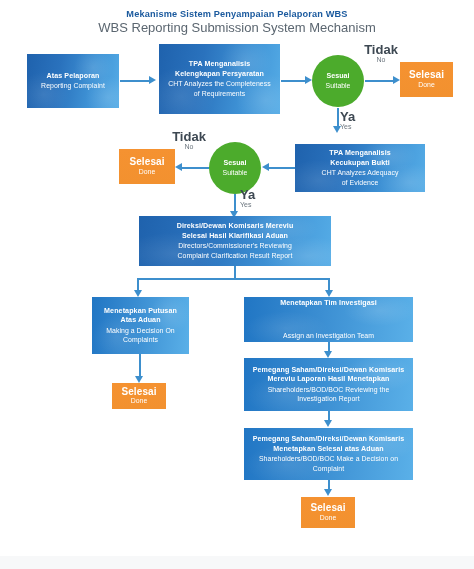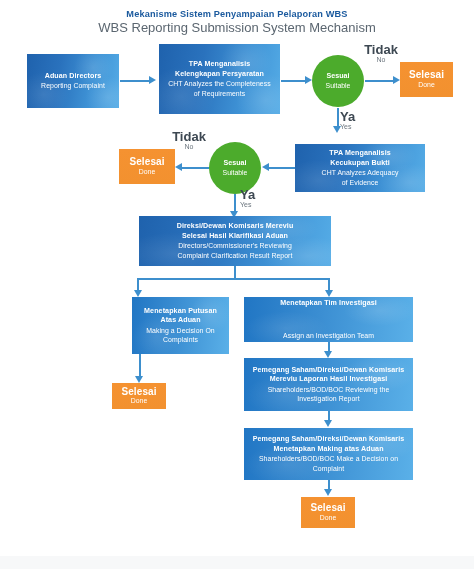--- a/index.html
+++ b/index.html
@@ -165,21 +165,21 @@
 <body>
 
 <div id="canvas">
 
   <div class="title-wrap">
     <div class="title-main">Mekanisme Sistem Penyampaian Pelaporan WBS</div>
     <div class="title-sub">WBS Reporting Submission System Mechanism</div>
   </div>
 
   <div class="node blue" style="left:27px; top:54px; width:92px; height:54px;">
-    <span class="ln-b">Aduan Directors</span>
+    <span class="ln-b">Atas Pelaporan</span>
     <span class="ln-n">Reporting Complaint</span>
   </div>
 
   <div class="conn h-line" style="left:120px; top:79.5px; width:29px;"></div>
   <div class="arrow-r" style="left:149px; top:76px;"></div>
 
   <div class="node blue" style="left:159px; top:44px; width:121px; height:70px;">
     <span class="ln-b">TPA Menganalisis</span>
     <span class="ln-b">Kelengkapan Persyaratan</span>
     <span class="ln-n">CHT Analyzes the Completeness</span>
@@ -260,21 +260,21 @@
 
   <div class="conn v-line" style="left:233.9px; top:266px; height:13px;"></div>
   <div class="conn h-line" style="left:137px; top:278px; width:193px;"></div>
 
   <div class="conn v-line" style="left:137px; top:278px; height:12px;"></div>
   <div class="arrow-d" style="left:133.5px; top:290px;"></div>
 
   <div class="conn v-line" style="left:328px; top:278px; height:12px;"></div>
   <div class="arrow-d" style="left:324.5px; top:290px;"></div>
 
-  <div class="node blue-flat" style="left:92px; top:297px; width:97px; height:57px;margin-left:40px;">
+  <div class="node blue-flat" style="left:92px; top:297px; width:97px; height:57px;">
     <span class="ln-b">Menetapkan Putusan</span>
     <span class="ln-b">Atas Aduan</span>
     <span class="ln-n">Making a Decision On</span>
     <span class="ln-n">Complaints</span>
   </div>
 
   <div class="conn v-line" style="left:138.9px; top:354px; height:22px;"></div>
   <div class="arrow-d" style="left:135.4px; top:376px;"></div>
 
   <div class="node orange" style="left:112px; top:383px; width:54px; height:26px;">
@@ -285,31 +285,31 @@
   <div class="node blue-flat" style="left:244px; top:297px; width:169px; height:45px;justify-content:space-between;">
     <span class="ln-b">Menetapkan Tim Investigasi</span>
     <span class="ln-n">Assign an Investigation Team</span>
   </div>
 
   <div class="conn v-line" style="left:327.9px; top:342px; height:9px;"></div>
   <div class="arrow-d" style="left:324.4px; top:351px;"></div>
 
   <div class="node blue-flat" style="left:244px; top:358px; width:169px; height:53px;">
     <span class="ln-b">Pemegang Saham/Direksi/Dewan Komisaris</span>
-    <span class="ln-b">Mereviu Laporan Hasil Investigasi</span>
+    <span class="ln-b">Mereviu Laporan Hasil Menetapkan</span>
     <span class="ln-n">Shareholders/BOD/BOC Reviewing the</span>
     <span class="ln-n">Investigation Report</span>
   </div>
 
   <div class="conn v-line" style="left:327.9px; top:411px; height:9px;"></div>
   <div class="arrow-d" style="left:324.4px; top:420px;"></div>
 
   <div class="node blue-flat" style="left:244px; top:428px; width:169px; height:52px;">
     <span class="ln-b">Pemegang Saham/Direksi/Dewan Komisaris</span>
-    <span class="ln-b">Menetapkan Making atas Aduan</span>
+    <span class="ln-b">Menetapkan Selesai atas Aduan</span>
     <span class="ln-n">Shareholders/BOD/BOC Make a Decision on</span>
     <span class="ln-n">Complaint</span>
   </div>
 
   <div class="conn v-line" style="left:327.9px; top:480px; height:9px;"></div>
   <div class="arrow-d" style="left:324.4px; top:489px;"></div>
 
   <div class="node orange" style="left:301px; top:497px; width:54px; height:31px;">
     <span class="ln-b">Selesai</span>
     <span class="ln-n">Done</span>

